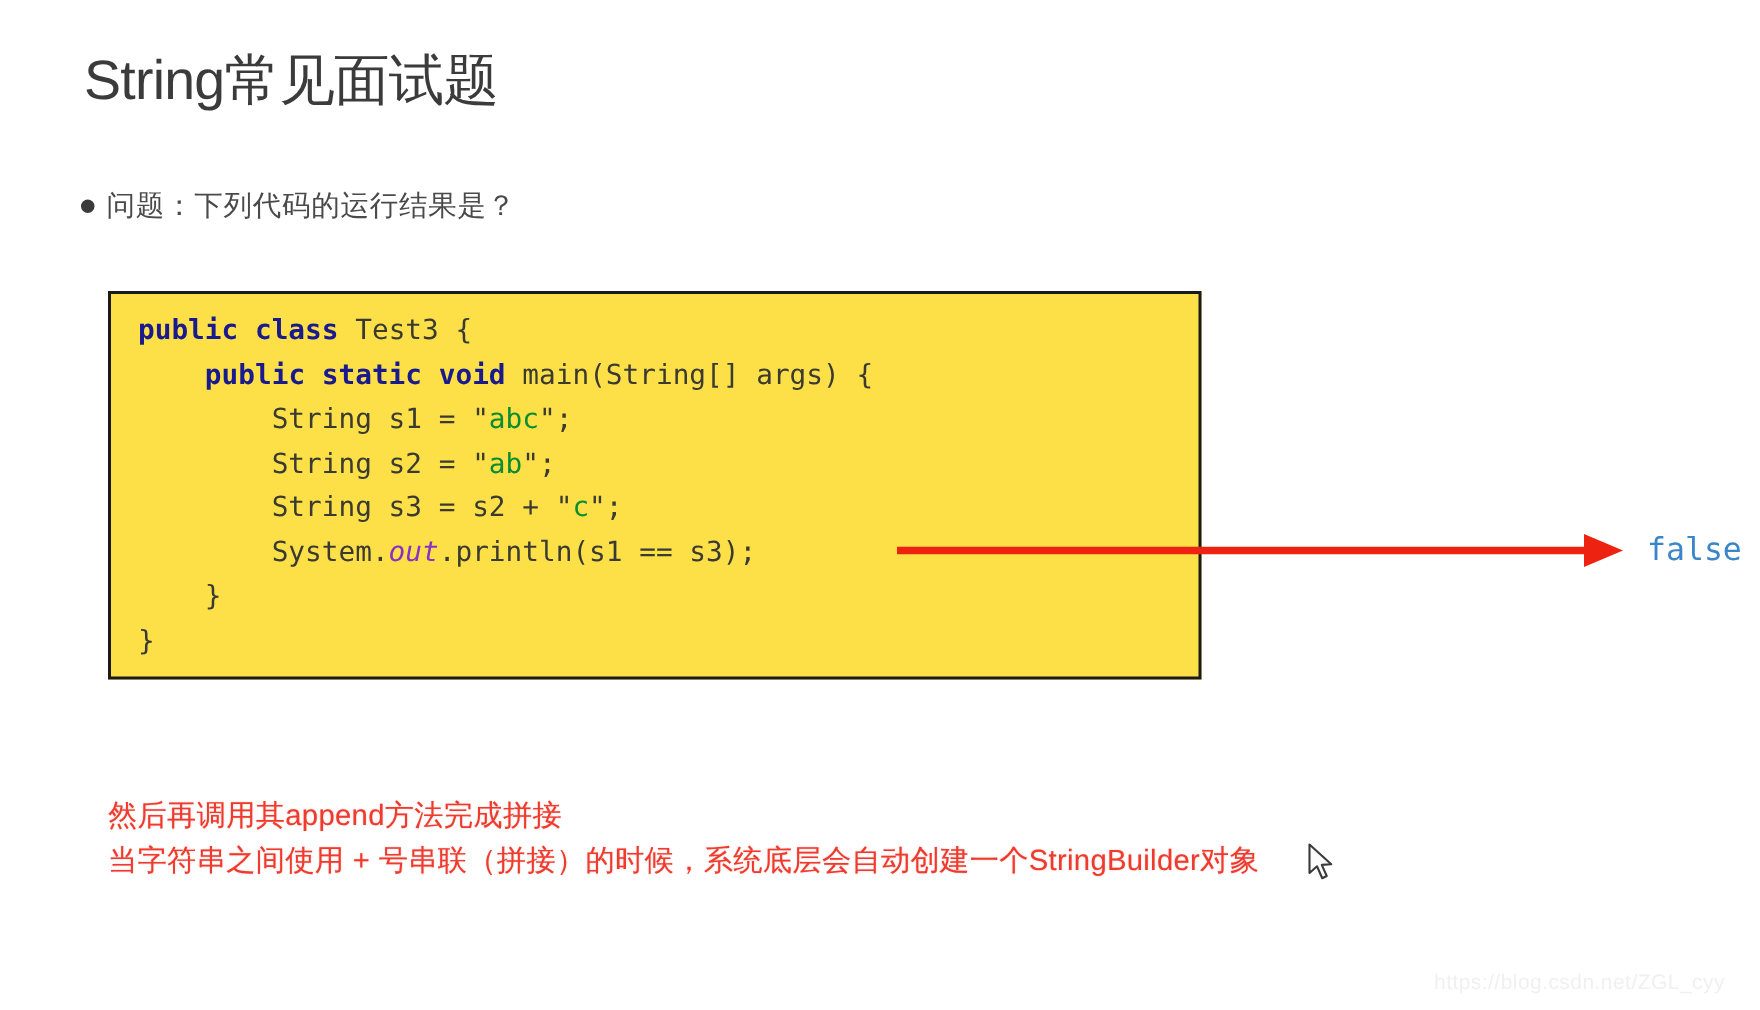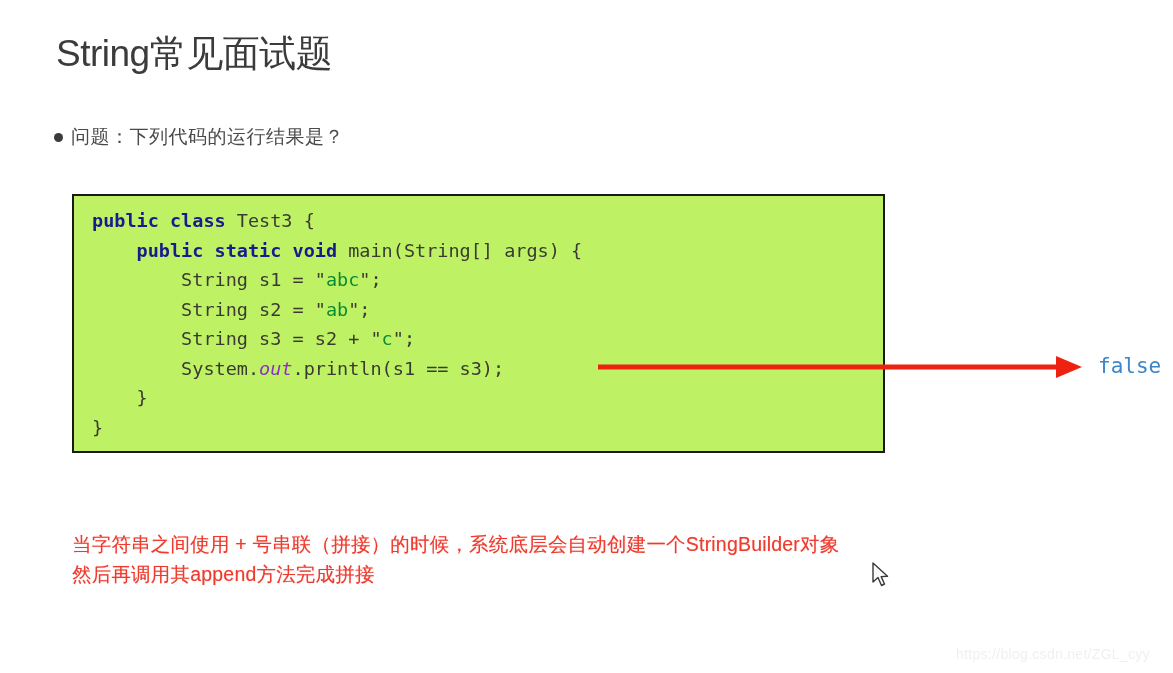--- a/index.html
+++ b/index.html
@@ -49,23 +49,23 @@
     color: #4a4a4a;
     white-space: nowrap;
     letter-spacing: 0.5px;
   }
 
   
   #code-block {
     position: absolute;
     left: 72px;
     top: 194px;
-    width: 813px;
+    width: 729px;
     height: 259px;
-    background: #bef264;
+    background: #fde047;
     border: 2px solid #1a1a1a;
     box-sizing: border-box;
     overflow: hidden;
   }
   #code-lines {
     position: absolute;
     left: 18px;
     top: 10px;
     font-family: "DejaVu Sans Mono", "Liberation Mono", monospace;
     font-size: 18.5px;
@@ -151,21 +151,21 @@
 </div>
 
 <svg id="result-arrow" viewBox="0 0 484 30" xmlns="http://www.w3.org/2000/svg">
   <line x1="0" y1="15" x2="462" y2="15" stroke="#ee2211" stroke-width="5"></line>
   <polygon points="458,4 484,15 458,26" fill="#ee2211"></polygon>
 </svg>
 
 <div id="result-label">false</div>
 
 <div id="notes">
+  <span class="note-line">然后再调用其append方法完成拼接</span>
   <span class="note-line">当字符串之间使用 + 号串联（拼接）的时候，系统底层会自动创建一个StringBuilder对象</span>
-  <span class="note-line">然后再调用其append方法完成拼接</span>
 </div>
 
 <div id="watermark">https://blog.csdn.net/ZGL_cyy</div>
 
 <svg id="mouse-cursor" viewBox="0 0 18 26" xmlns="http://www.w3.org/2000/svg">
   <polygon points="1,1 1,20 6,15.5 9.5,23.5 12.5,22 9.2,14.6 15.5,14.2" fill="#fbfbfb" stroke="#3a3a3a" stroke-width="1.4" stroke-linejoin="round"></polygon>
 </svg>
 
 </body></html>

